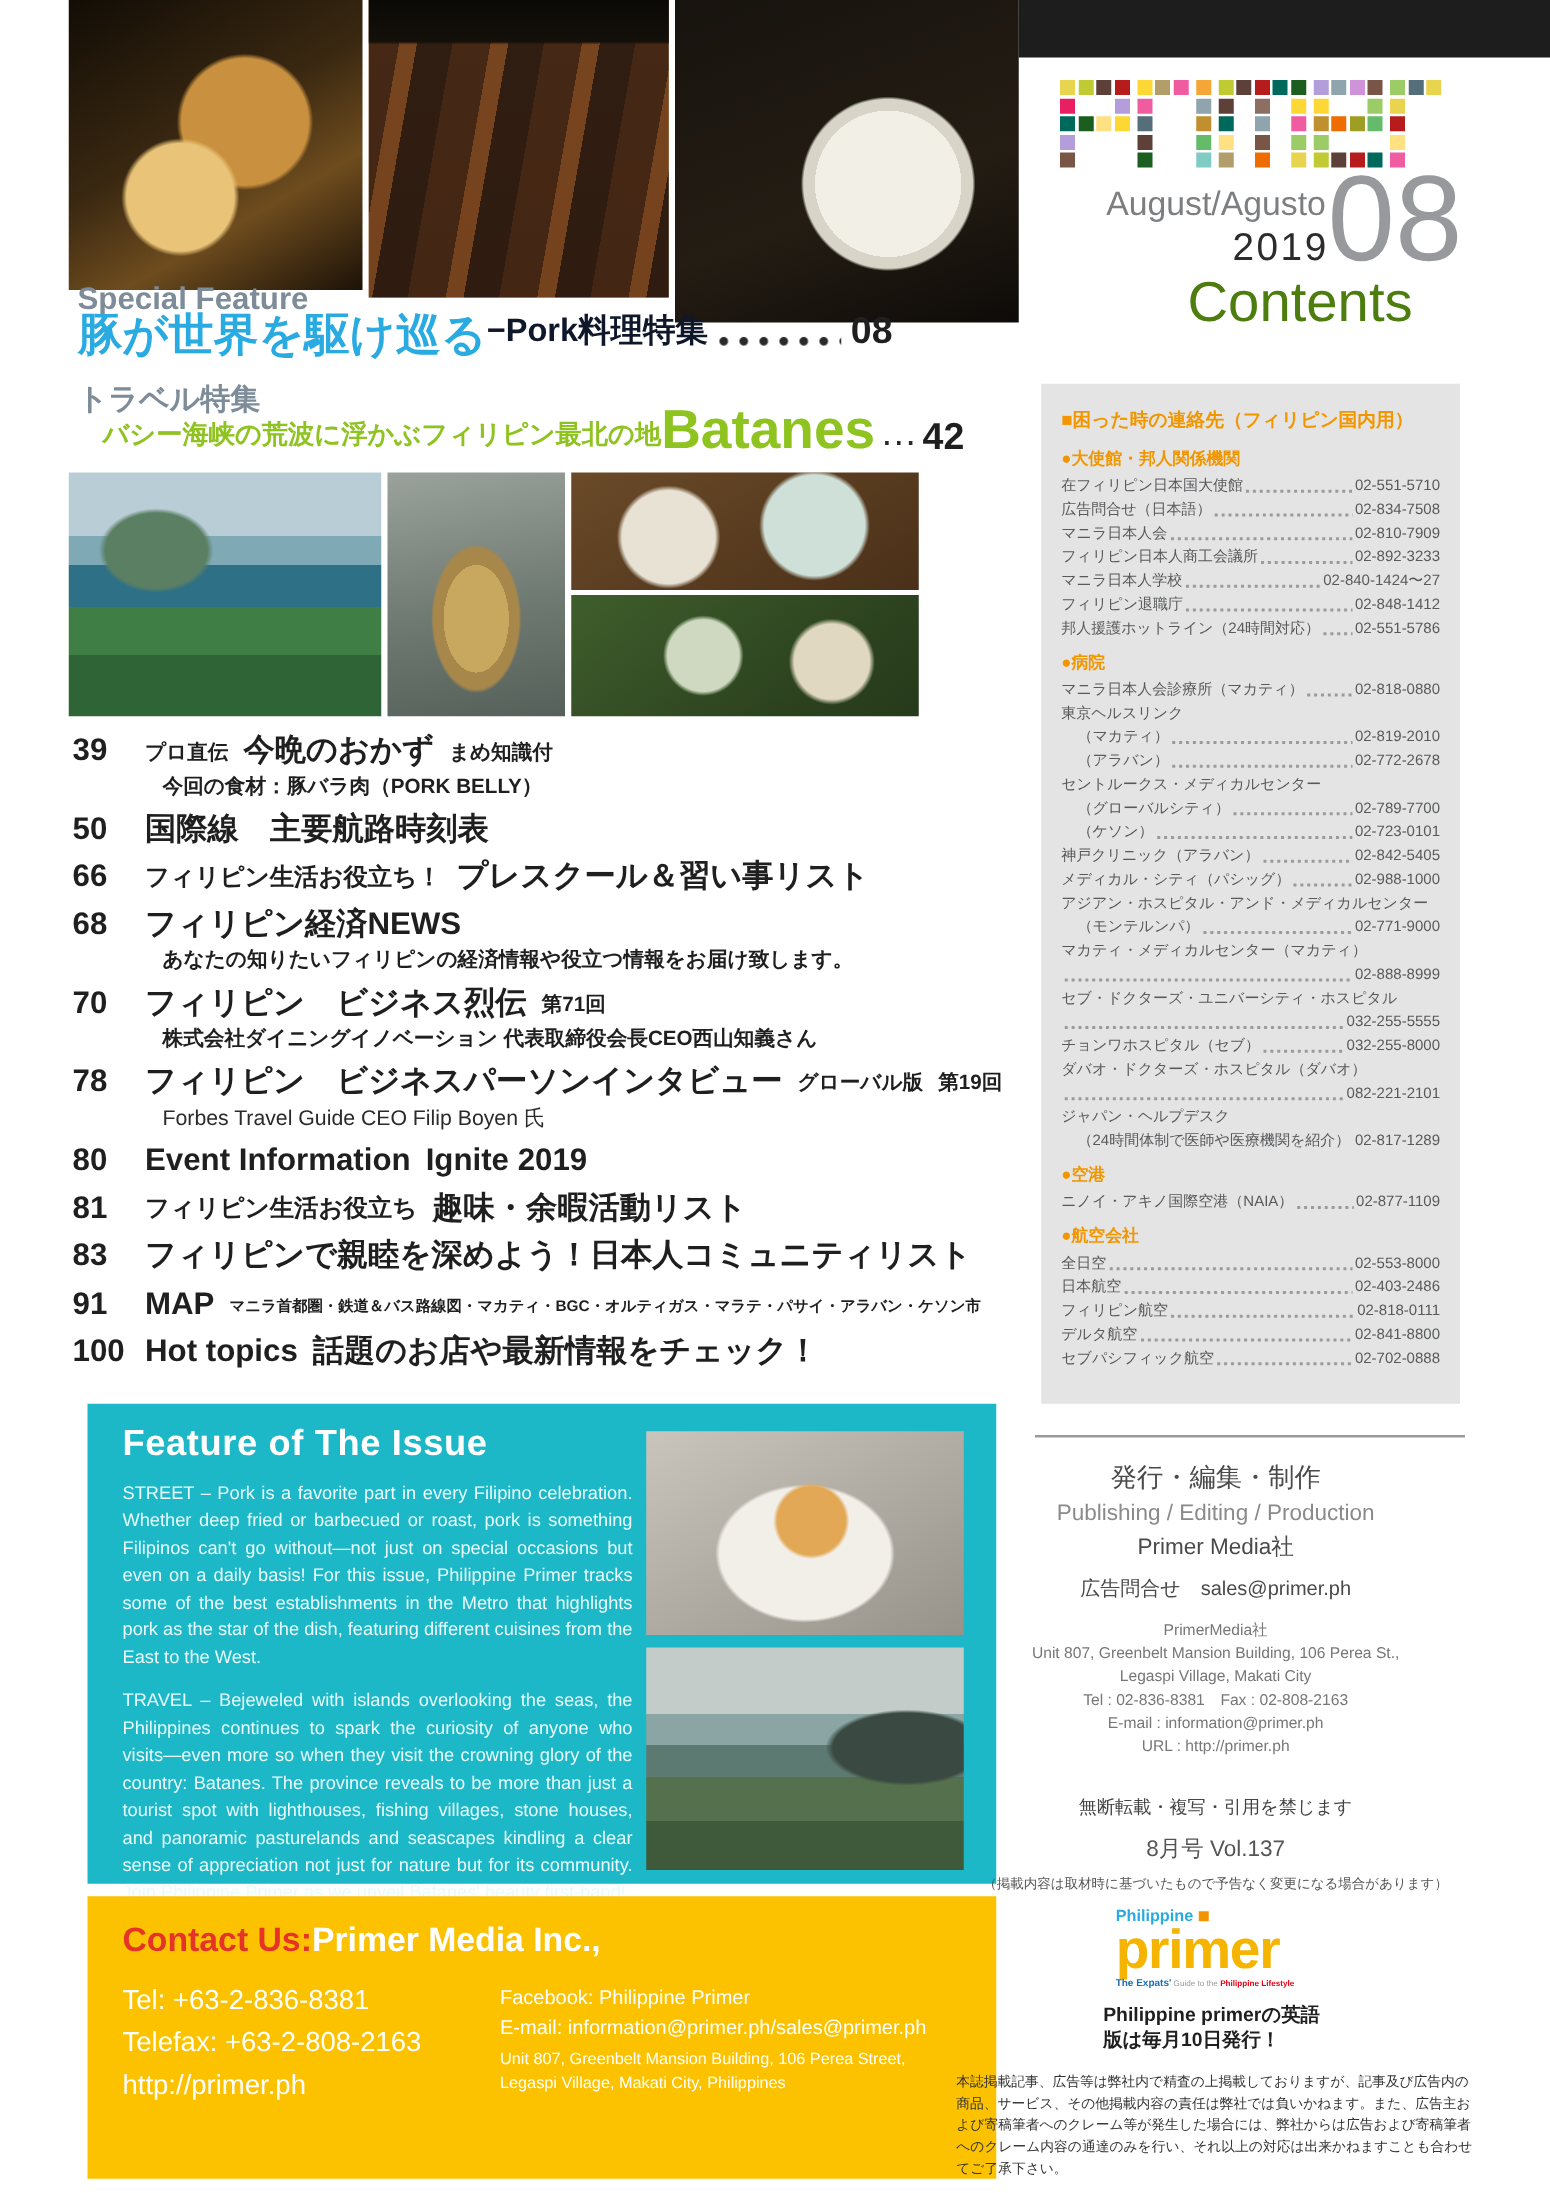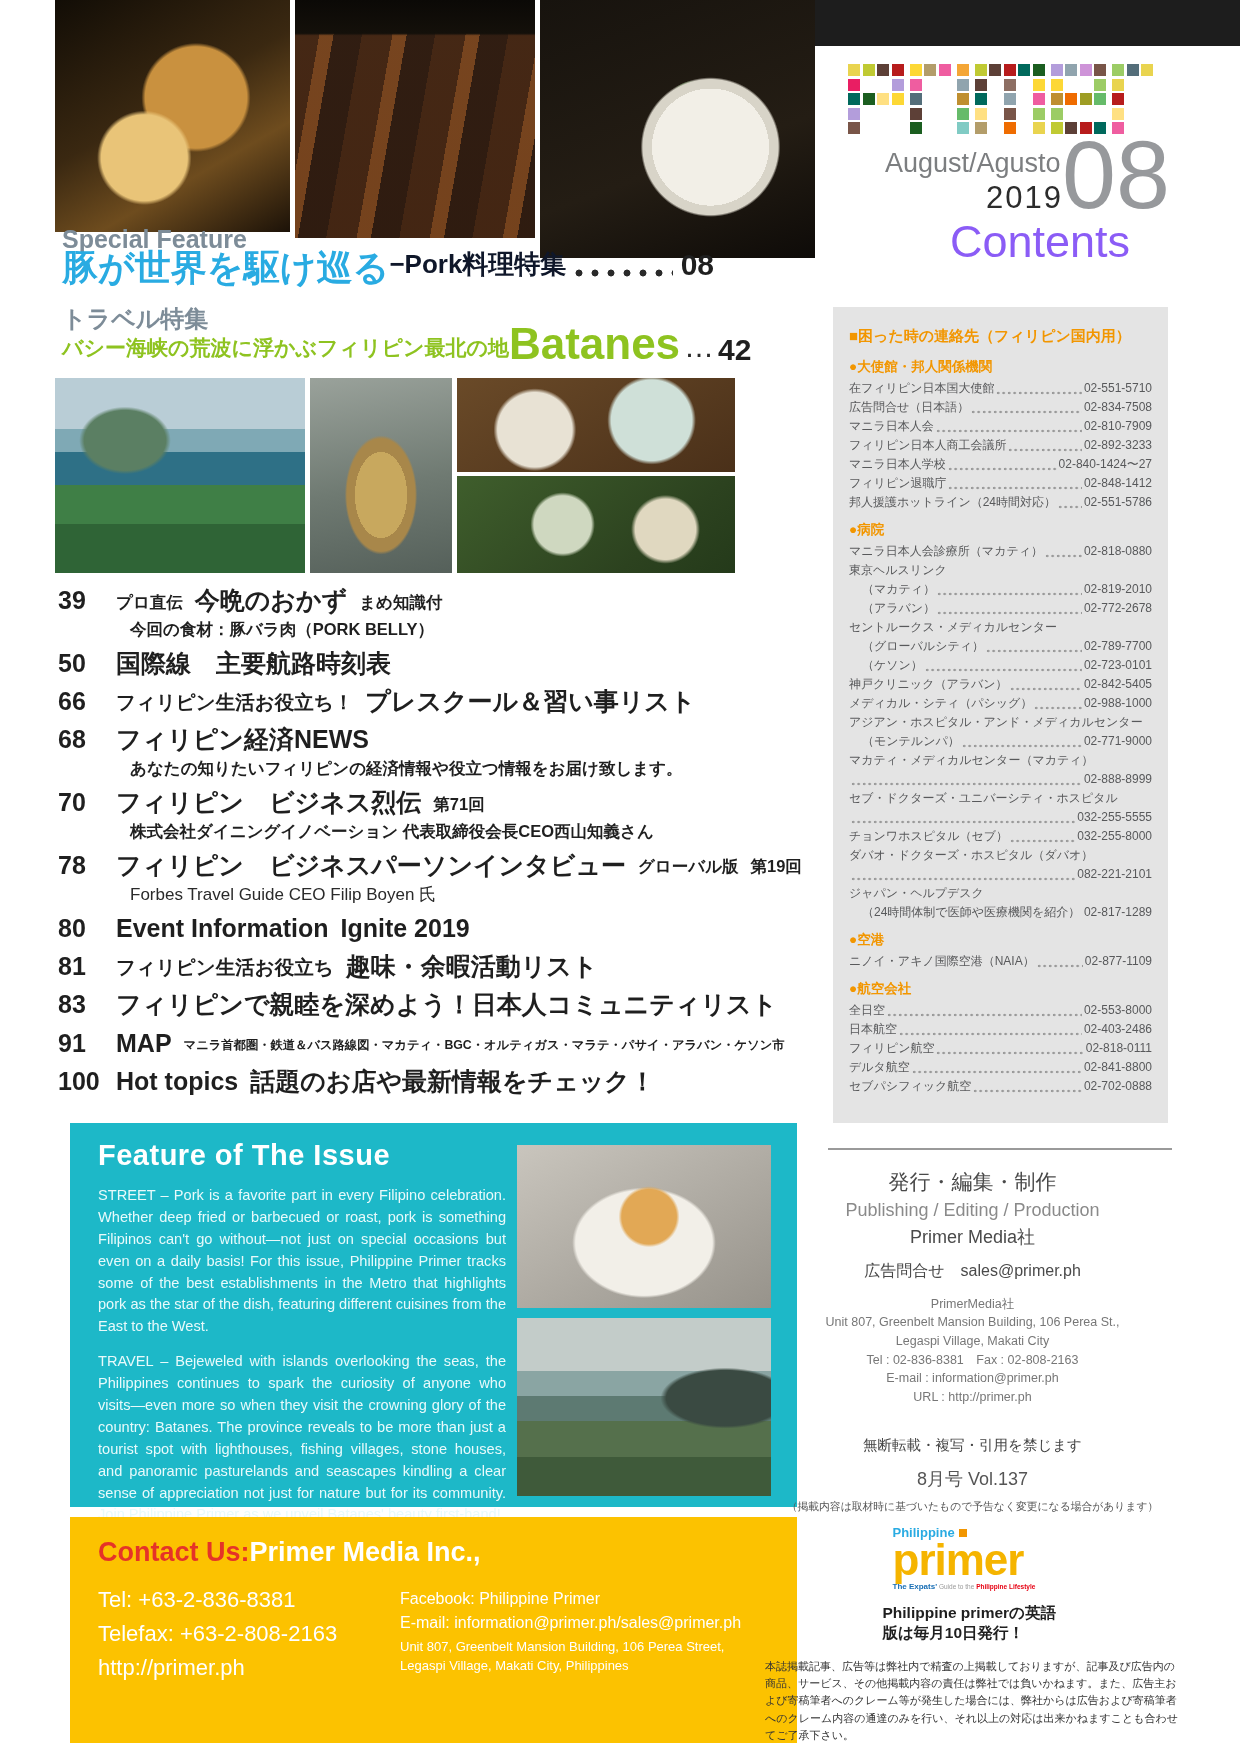--- a/index.html
+++ b/index.html
@@ -42,34 +42,34 @@
   .p-cliff{left:517px;top:1318px;width:254px;height:178px;
     background:radial-gradient(ellipse at 82% 45%,#3a4a42 0 20%,transparent 22%),
                linear-gradient(180deg,#c3ccc9 0 30%,#8aa5a3 30% 44%,#5d7a72 44% 58%,#55704c 58% 78%,#3f5a3a 78%);}
 
   
   .topbar{position:absolute;left:815px;top:0;width:425px;height:46px;background:#1d1d1d;}
   .mosaic{position:absolute;left:848px;top:64px;display:flex;align-items:flex-start;}
   .mast-month{position:absolute;left:885px;top:148px;font-size:27px;color:#7c7e80;}
   .mast-year{position:absolute;left:986px;top:180px;font-size:31px;color:#2c2c2c;letter-spacing:2px;}
   .mast-issue{position:absolute;left:1062px;top:126px;font-size:97px;line-height:1;color:#97999c;font-weight:400;}
-  .mast-contents{position:absolute;left:950px;top:216px;font-size:45px;color:#8b5cf6;}
+  .mast-contents{position:absolute;left:950px;top:216px;font-size:45px;color:#4d7c0f;}
 
   
   .sf-label{position:absolute;left:62px;top:225px;font-size:25px;font-weight:bold;color:#7d8c98;}
   .sf-line{position:absolute;left:62px;top:248px;width:652px;display:flex;white-space:nowrap;}
   .sf-title{font-size:36px;font-weight:bold;color:#29abe2;line-height:1.1;}
   .sf-sub{font-size:26px;font-weight:bold;color:#0f172a;line-height:1.3;}
   .leader{flex:1;align-self:flex-end;height:10px;margin:0 8px 10px 8px;
     background-image:radial-gradient(circle at 5px 5px,#2a2a2a 3.1px,transparent 3.8px);
     background-size:16px 10px;background-repeat:repeat-x;}
   .sf-page{font-size:30px;font-weight:bold;color:#1f1f1f;line-height:1.1;}
   .tv-label{position:absolute;left:62px;top:303px;font-size:24px;font-weight:bold;color:#7d8c98;}
   .tv-line{position:absolute;left:62px;top:322px;width:660px;display:flex;align-items:flex-end;white-space:nowrap;}
-  .tv-title{font-size:21px;font-weight:bold;color:#8ec320;line-height:1.2;padding-bottom:6px;}
+  .tv-title{font-size:21px;font-weight:bold;color:#8ec320;line-height:1.2;padding-bottom:6px;margin-left:20px;}
   .tv-name{font-size:44px;font-weight:bold;color:#8ec320;line-height:1;}
   .tv-dots{font-size:30px;color:#2a2a2a;line-height:1;padding:0 4px 4px 4px;}
   .tv-page{font-size:30px;font-weight:bold;color:#1f1f1f;line-height:1.1;}
 
   
   .toc{position:absolute;left:58px;top:585px;width:690px;}
   .toc-row{display:flex;align-items:flex-end;margin-top:7px;}
   .toc-row:first-child{margin-top:0;}
   .toc-num{flex:0 0 58px;font-size:25px;font-weight:bold;line-height:1.25;}
   .toc-body{display:flex;align-items:flex-end;column-gap:12px;white-space:nowrap;}

